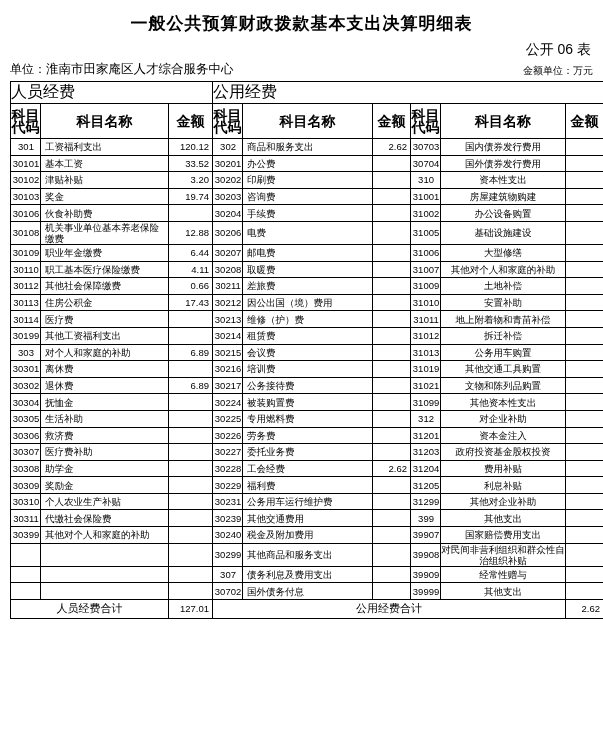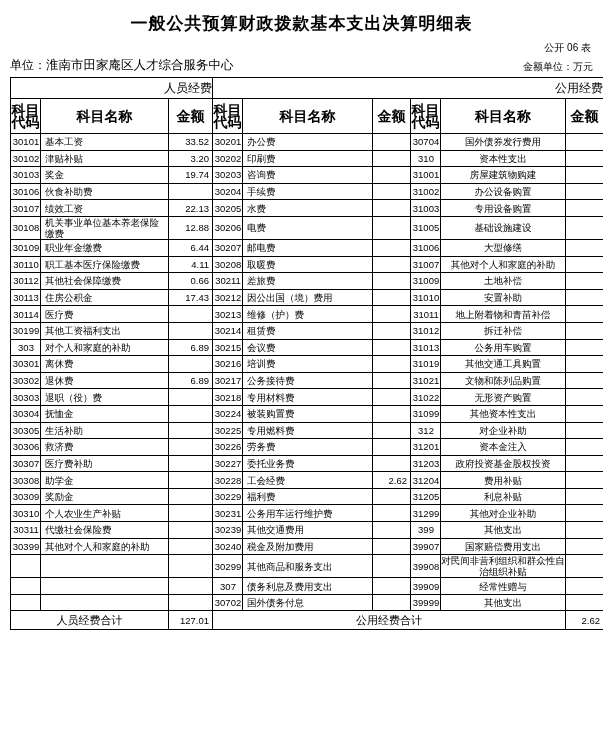--- a/index.html
+++ b/index.html
@@ -15,40 +15,40 @@
     text-align:center;
     font-family:Liberation Sans, sans-serif;
     font-weight:bold;
     font-size:17px;
     letter-spacing:1px;
     padding-top:12px;
     padding-bottom:6px;
   }
   .subline{
     display:flex;justify-content:flex-end;align-items:center;
-    font-size:10px;padding-right:2px;padding-bottom:2px;
+    font-size:14px;padding-right:2px;padding-bottom:2px;
   }
   .row2{
     display:flex;justify-content:space-between;align-items:flex-end;
     font-size:11px;padding-bottom:3px;
   }
   .unit{font-size:12px;}
   .unit .uname{font-size:12.5px;}
   .amtunit{font-size:10px;}
   table{
     border-collapse:collapse;
     width:583px;
     table-layout:fixed;
     font-size:9px;
   }
   table,th,td{border:1px solid #000;}
   th,td{padding:0;margin:0;vertical-align:middle;}
   .grp{
-    text-align:right;
-    font-size:12px;
+    text-align:left;
+    font-size:16px;
     height:20px;
     font-weight:normal;
   }
   .hdr{
     text-align:center;
     height:34px;
     font-size:14px;
     line-height:12px;
   }
   td.code{text-align:center;font-size:9.5px;padding-left:1px;}
@@ -111,20 +111,31 @@
         <th class="hdr">科目代码</th>
         <th class="hdr">科目名称</th>
         <th class="hdr">金额</th>
         <th class="hdr">科目代码</th>
         <th class="hdr">科目名称</th>
         <th class="hdr">金额</th>
       </tr>
     </thead>
     <tbody id="tbody">
         <tr>
+          <td class="code">301</td>
+          <td class="name">工资福利支出</td>
+          <td class="amt">120.12</td>
+          <td class="code">302</td>
+          <td class="name">商品和服务支出</td>
+          <td class="amt">2.62</td>
+          <td class="code">30703</td>
+          <td class="name c">国内债券发行费用</td>
+          <td class="amt"></td>
+        </tr>
+        <tr>
           <td class="code">30101</td>
           <td class="name">基本工资</td>
           <td class="amt">33.52</td>
           <td class="code">30201</td>
           <td class="name">办公费</td>
           <td class="amt"></td>
           <td class="code">30704</td>
           <td class="name c">国外债券发行费用</td>
           <td class="amt"></td>
         </tr>
@@ -155,31 +166,20 @@
           <td class="name">伙食补助费</td>
           <td class="amt"></td>
           <td class="code">30204</td>
           <td class="name">手续费</td>
           <td class="amt"></td>
           <td class="code">31002</td>
           <td class="name c">办公设备购置</td>
           <td class="amt"></td>
         </tr>
         <tr>
-          <td class="code">30107</td>
-          <td class="name">绩效工资</td>
-          <td class="amt">22.13</td>
-          <td class="code">30205</td>
-          <td class="name">水费</td>
-          <td class="amt"></td>
-          <td class="code">31003</td>
-          <td class="name c">专用设备购置</td>
-          <td class="amt"></td>
-        </tr>
-        <tr>
           <td class="code">30108</td>
           <td class="name">机关事业单位基本养老保险缴费</td>
           <td class="amt">12.88</td>
           <td class="code">30206</td>
           <td class="name">电费</td>
           <td class="amt"></td>
           <td class="code">31005</td>
           <td class="name c">基础设施建设</td>
           <td class="amt"></td>
         </tr>
@@ -273,31 +273,20 @@
         </tr>
         <tr>
           <td class="code">30302</td>
           <td class="name">退休费</td>
           <td class="amt">6.89</td>
           <td class="code">30217</td>
           <td class="name">公务接待费</td>
           <td class="amt"></td>
           <td class="code">31021</td>
           <td class="name c">文物和陈列品购置</td>
-          <td class="amt"></td>
-        </tr>
-        <tr>
-          <td class="code">30303</td>
-          <td class="name">退职（役）费</td>
-          <td class="amt"></td>
-          <td class="code">30218</td>
-          <td class="name">专用材料费</td>
-          <td class="amt"></td>
-          <td class="code">31022</td>
-          <td class="name c">无形资产购置</td>
           <td class="amt"></td>
         </tr>
         <tr>
           <td class="code">30304</td>
           <td class="name">抚恤金</td>
           <td class="amt"></td>
           <td class="code">30224</td>
           <td class="name">被装购置费</td>
           <td class="amt"></td>
           <td class="code">31099</td>

